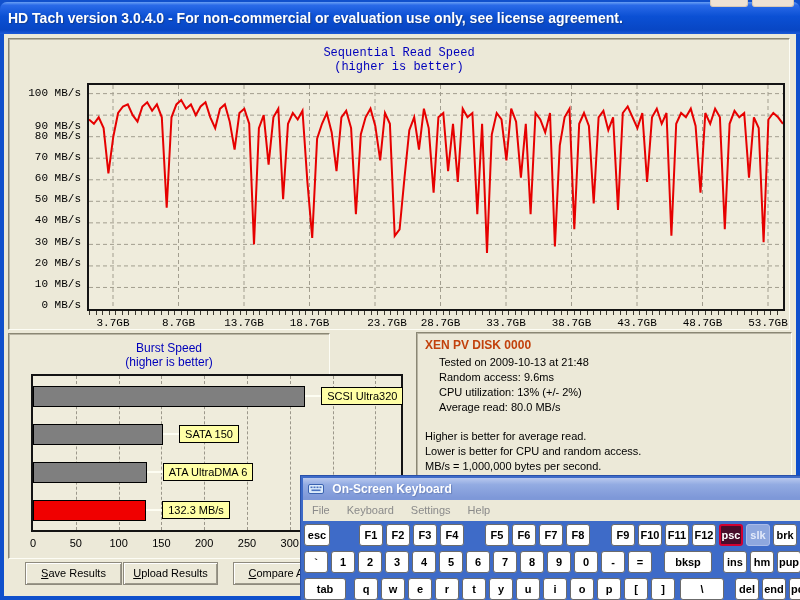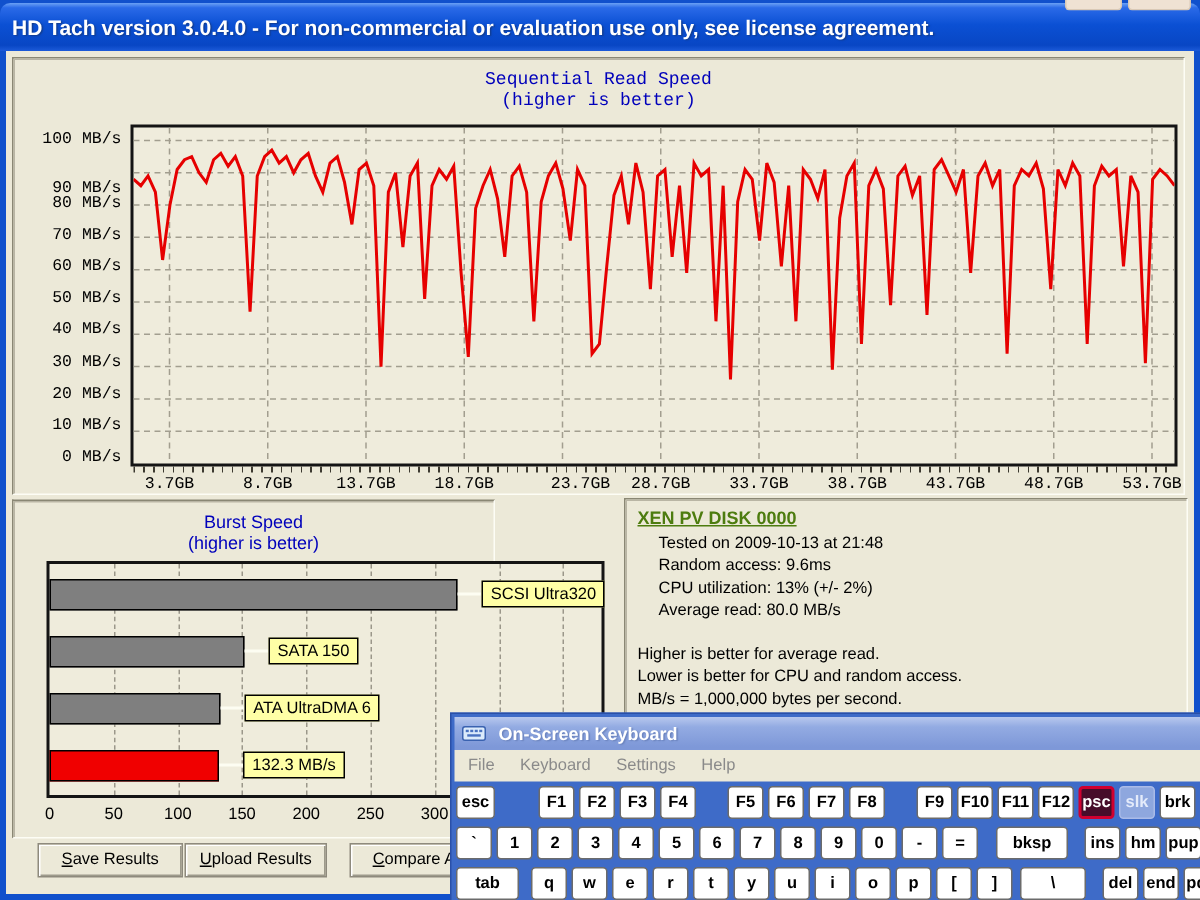--- a/index.html
+++ b/index.html
@@ -50,21 +50,21 @@
     border:2px solid #141414; background:#efecdc;
   }
   .vgrid { position:absolute; top:0; bottom:0; width:0; border-left:1px dashed #9b978a; }
   .bar { position:absolute; left:0; height:21px; border:1px solid #000; }
   .bar-connector { position:absolute; height:2px; background:#fdfdf2; }
   .bar-label { position:absolute; height:18px; line-height:16px; padding:0 5px; background:#ffffa6;
     border:1px solid #000; font-size:11px; color:#000; white-space:nowrap; }
   .blab { position:absolute; font-size:11px; color:#000; transform:translateX(-50%); }
 
   .info-pad { padding:5px 8px; font-size:11px; color:#000; line-height:15px; }
-  .drive-name { color:#4d7c0f; font-weight:bold; font-size:12px; margin-bottom:2px;text-decoration:underline; }
+  .drive-name { color:#c2410c; font-weight:bold; font-size:12px; margin-bottom:2px; }
   .info-detail { padding-left:14px; }
   .info-gap { height:14px; }
 
   .xp-btn {
     position:absolute; height:23px; background:#ece9d8;
     border:1px solid #8e8a7d;
     box-shadow:inset 1px 1px 0 #ffffff, inset -1px -1px 0 #9d9a8b;
     font-size:11px; color:#000; text-align:center; line-height:21px; cursor:default;
     white-space:nowrap; overflow:hidden;
   }

